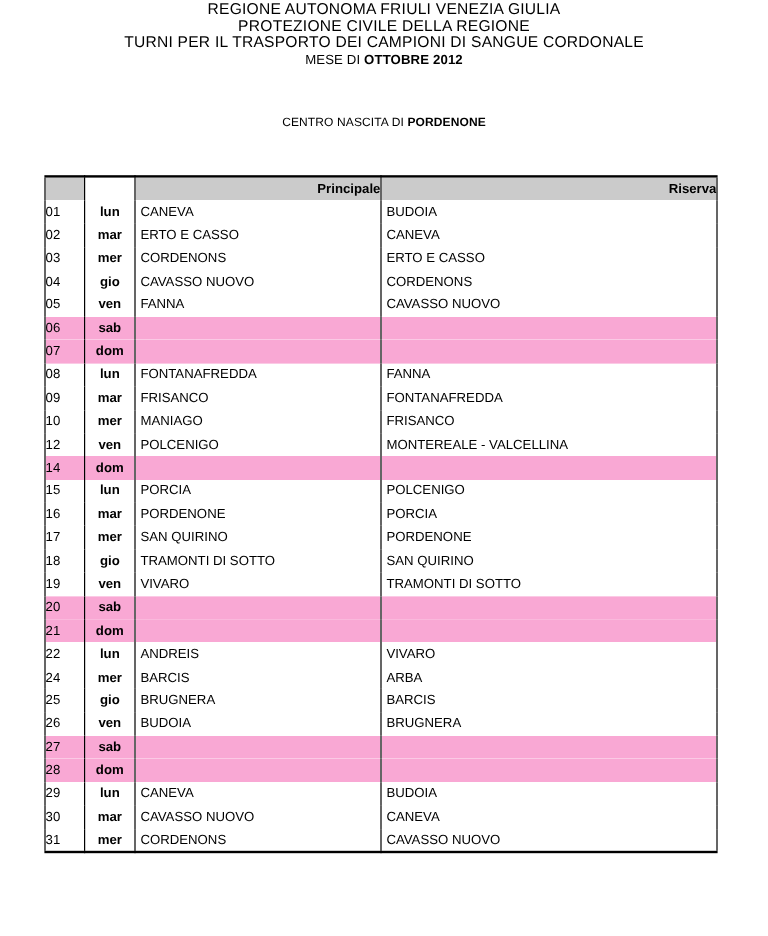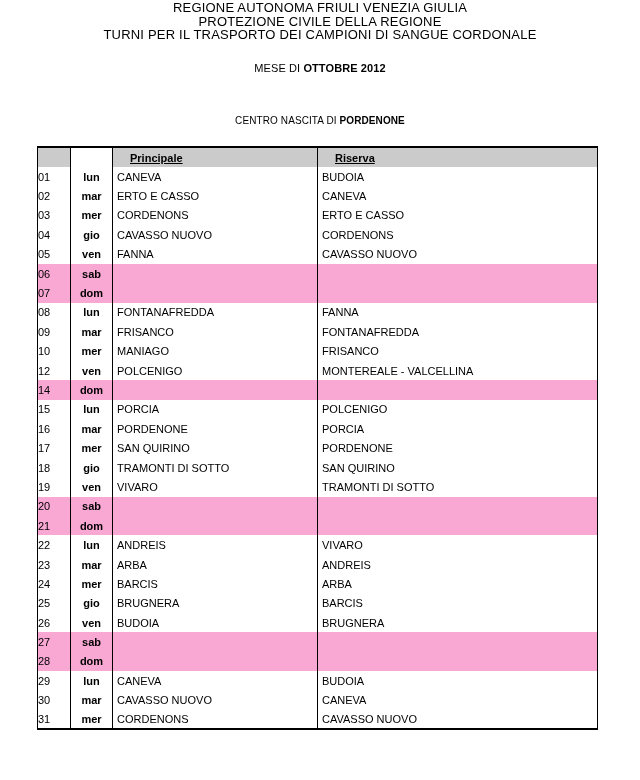--- a/index.html
+++ b/index.html
@@ -10,41 +10,41 @@
     font-family:"Liberation Sans", sans-serif;
     position:relative;
     overflow:hidden;
   }
   .titles { text-align:center; padding-top:1px; }
   .title-line {
     font-size:13px; line-height:13.5px; font-weight:400;
     letter-spacing:0.2px; white-space:nowrap;
   }
   .month-line {
-    font-size:11px; line-height:12px; margin-top:20px;
+    font-size:11px; line-height:12px; margin-top:2px;
     letter-spacing:0.1px; white-space:nowrap;
   }
   .center-line {
     font-size:10px; line-height:12px; margin-top:41px;
     letter-spacing:0.1px; white-space:nowrap;
   }
   .b { font-weight:700; }
 
   table.roster {
     position:absolute; left:37px; top:146px; width:560px;
     border-collapse:collapse; table-layout:fixed;
     border-top:2px solid #000; border-bottom:2px solid #000;
   }
   table.roster th, table.roster td {
     border-left:1px solid #000; border-right:1px solid #000;
     font-size:11px; vertical-align:middle;
     overflow:hidden; white-space:nowrap;
   }
   tr.hdr { height:20px; }
-  tr.hdr th { font-weight:700; text-align:left; padding-left:17px; background:#cbcbcb;text-decoration:underline; }
+  tr.hdr th { font-weight:700; text-align:right; padding-left:17px; background:#cbcbcb; }
   tr.hdr th.no-shade { background:#ffffff; }
   tbody tr { height:19.4px; }
   tr.weekend td { background:#f9a8d4; }
   td.day-num { text-align:left; padding-right:3px; }
   td.dow { text-align:center;font-weight:bold; }
   td.name { text-align:left; padding-left:4px; }
 </style>
 </head>
 <body>
 
@@ -186,26 +186,20 @@
         <td class="name"></td>
         <td class="name"></td>
       </tr>
       <tr>
         <td class="day-num">22</td>
         <td class="dow">lun</td>
         <td class="name">ANDREIS</td>
         <td class="name">VIVARO</td>
       </tr>
       <tr>
-        <td class="day-num">23</td>
-        <td class="dow">mar</td>
-        <td class="name">ARBA</td>
-        <td class="name">ANDREIS</td>
-      </tr>
-      <tr>
         <td class="day-num">24</td>
         <td class="dow">mer</td>
         <td class="name">BARCIS</td>
         <td class="name">ARBA</td>
       </tr>
       <tr>
         <td class="day-num">25</td>
         <td class="dow">gio</td>
         <td class="name">BRUGNERA</td>
         <td class="name">BARCIS</td>

